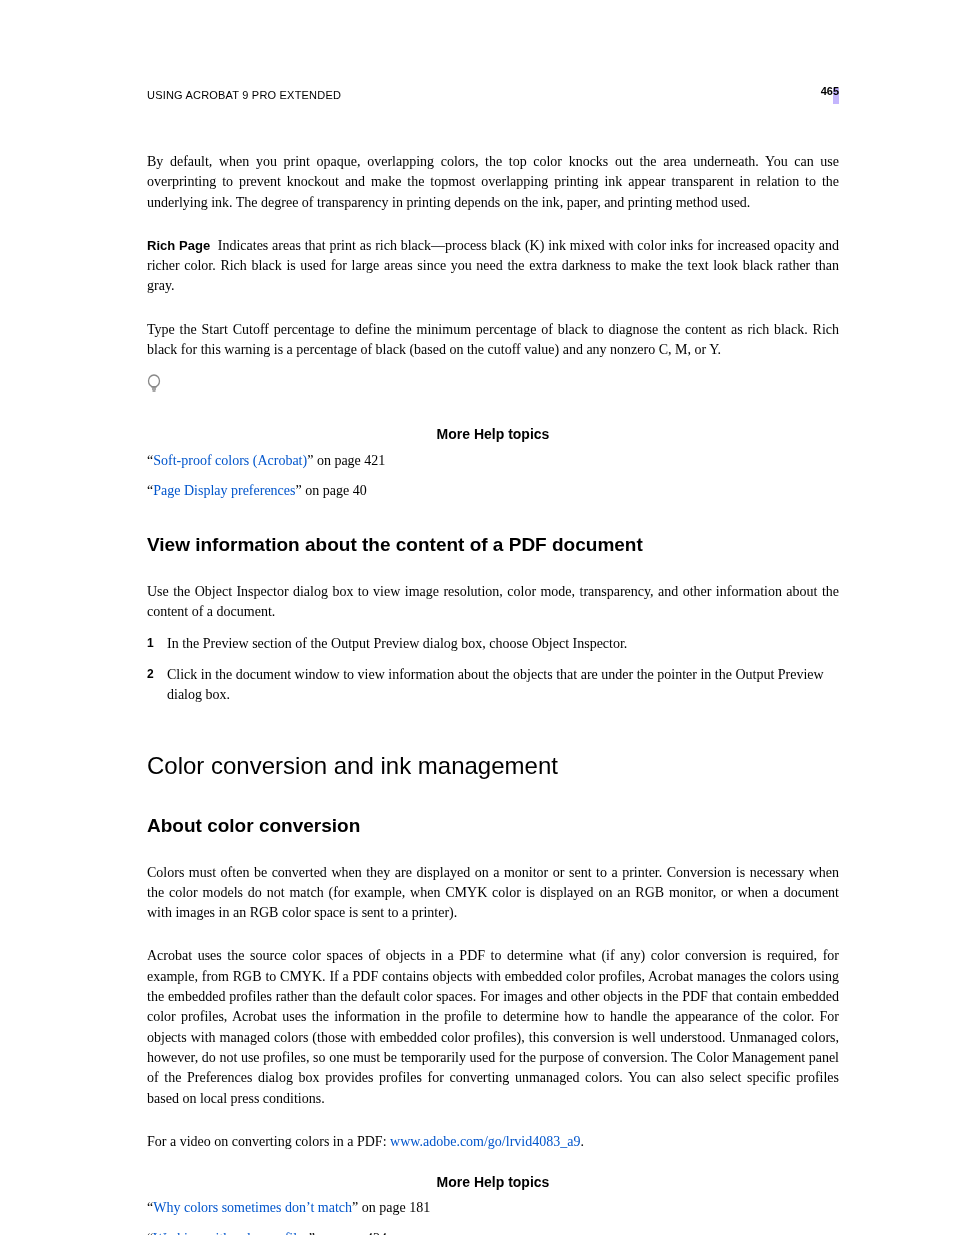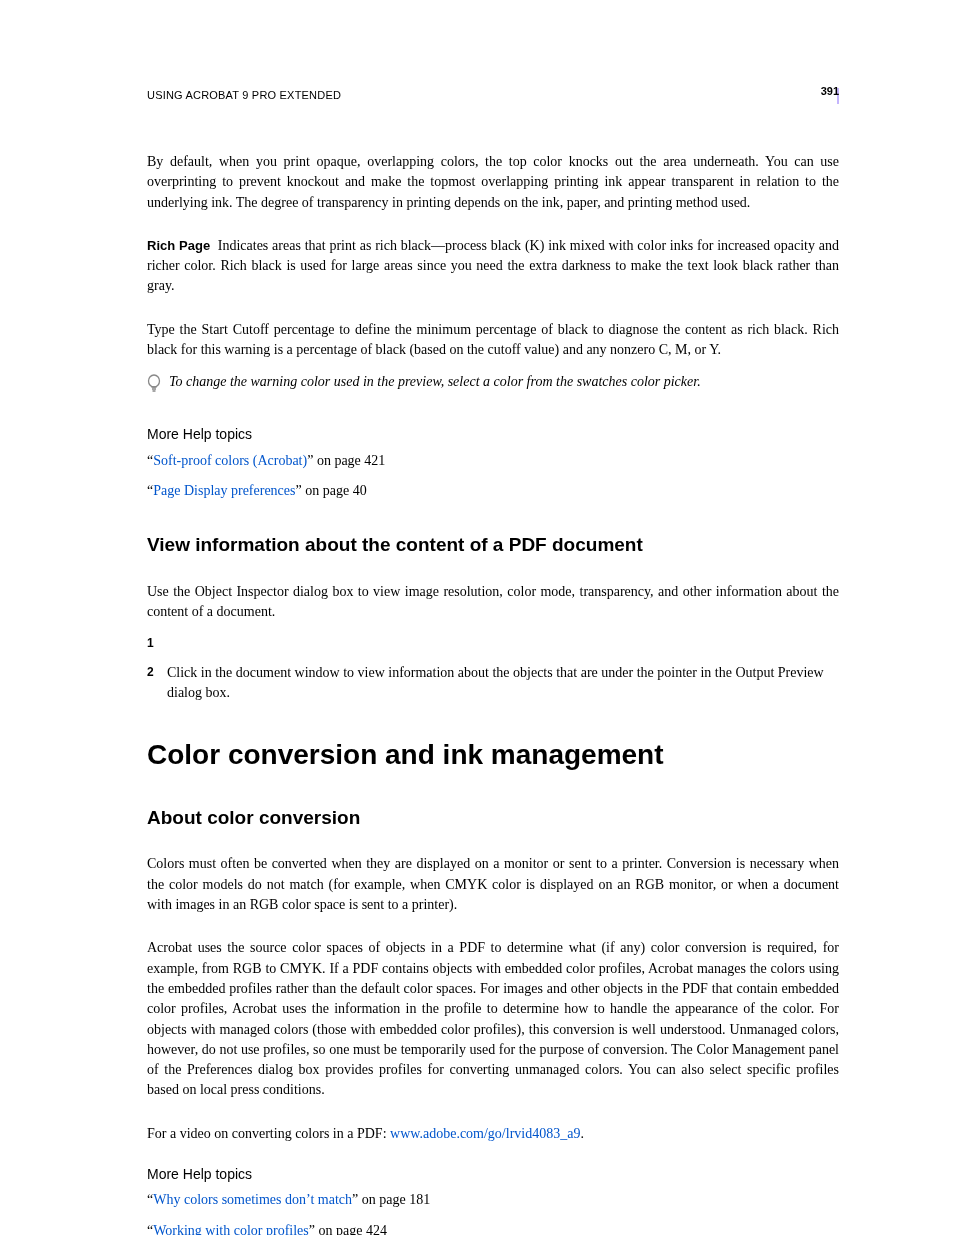--- a/index.html
+++ b/index.html
@@ -10,21 +10,21 @@
     color: #000;
     background: #fff;
     width: 954px;
     min-height: 1235px;
     position: relative;
     padding: 88px 115px 60px 147px;
   }
   .doc-header {
     position: relative;
     margin-bottom: 48px;
-    border-right: 2px solid #c4b5fd;
+    border-right: 6px solid #c4b5fd;
     padding-right: 21px;
   }
   .doc-title {
     font-family: "Myriad Pro", "Helvetica Neue", Arial, sans-serif;
     font-size: 11px;
     letter-spacing: 0.2px;
     color: #000;
   }
   .doc-subtitle {
     font-family: "Myriad Pro", "Helvetica Neue", Arial, sans-serif;
@@ -62,23 +62,24 @@
     width: 14px;
     height: 20px;
     flex-shrink: 0;
     margin-top: 2px;
   }
   .tip-text {
     font-style: italic;
   }
   .help-heading {
     font-family: "Myriad Pro", "Helvetica Neue", Arial, sans-serif;
-    font-weight: 400;
+    font-weight: 700;
     font-size: 14px;
     margin-bottom: 6px;
+    text-align: center;
   }
   .help-line {
     margin-bottom: 10px;
     font-size: 14px;
   }
   .link {
     color: #0055cc;
     text-decoration: none;
     cursor: pointer;
   }
@@ -101,77 +102,77 @@
   }
   .ol .num {
     font-family: "Myriad Pro", "Helvetica Neue", Arial, sans-serif;
     font-weight: 700;
     font-size: 12px;
     min-width: 10px;
     padding-top: 1px;
   }
   .h1 {
     font-family: "Myriad Pro", "Helvetica Neue", Arial, sans-serif;
-    font-weight: 700;
-    font-size: 28px;
-    margin-top: 32px;
+    font-weight: 400;
+    font-size: 24px;
+    margin-top: 44px;
     margin-bottom: 28px;
   }
   .footer {
     position: absolute;
     bottom: 56px;
     left: 0;
     width: 100%;
     text-align: left;
     font-family: "Myriad Pro", "Helvetica Neue", Arial, sans-serif;
     font-weight: 600;
     font-size: 13px;
     color: #888;
   }
 </style>
 </head>
 <body>
 
 <div class="doc-header">
   <div class="doc-title">USING ACROBAT 9 PRO EXTENDED</div>
 </div>
-<div class="page-num-wrap">391</div>
+<div class="page-num-wrap">465</div>
 
 <p class="para">By default, when you print opaque, overlapping colors, the top color knocks out the area underneath. You can use overprinting to prevent knockout and make the topmost overlapping printing ink appear transparent in relation to the underlying ink. The degree of transparency in printing depends on the ink, paper, and printing method used.</p>
 
 <p class="para">
   <span class="term-label">Rich Page</span>&nbsp;&nbsp;<span>Indicates areas that print as rich black—process black (K) ink mixed with color inks for increased opacity and richer color. Rich black is used for large areas since you need the extra darkness to make the text look black rather than gray.</span>
 </p>
 
 <p class="para">Type the Start Cutoff percentage to define the minimum percentage of black to diagnose the content as rich black. Rich black for this warning is a percentage of black (based on the cutoff value) and any nonzero C, M, or Y.</p>
 
 <div class="tip-row">
   <span class="tip-icon">
     <svg viewBox="0 0 14 20" width="14" height="20">
       <ellipse cx="7" cy="7" rx="5.5" ry="6" fill="none" stroke="#888" stroke-width="1.3"></ellipse>
       <path d="M4.5 13 L9.5 13 M5 15 L9 15 M5.5 17 L8.5 17" stroke="#888" stroke-width="1.3" fill="none"></path>
     </svg>
   </span>
-  <span class="tip-text">To change the warning color used in the preview, select a color from the swatches color picker.</span>
 </div>
 
 <div class="help-heading">More Help topics</div>
 <div class="help-line">
   <span>“</span><a class="link">Soft-proof colors (Acrobat)</a><span>” on page 421</span>
 </div>
 <div class="help-line">
   <span>“</span><a class="link">Page Display preferences</a><span>” on page 40</span>
 </div>
 
 <h2 class="h2">View information about the content of a PDF document</h2>
 <p class="para">Use the Object Inspector dialog box to view image resolution, color mode, transparency, and other information about the content of a document.</p>
 
 <ol class="ol">
   <li>
     <span class="num">1</span>
+    <span>In the Preview section of the Output Preview dialog box, choose Object Inspector.</span>
   </li>
   <li>
     <span class="num">2</span>
     <span>Click in the document window to view information about the objects that are under the pointer in the Output Preview dialog box.</span>
   </li>
 </ol>
 
 <h1 class="h1">Color conversion and ink management</h1>
 
 <h2 class="h2" style="margin-top:5px">About color conversion</h2>

